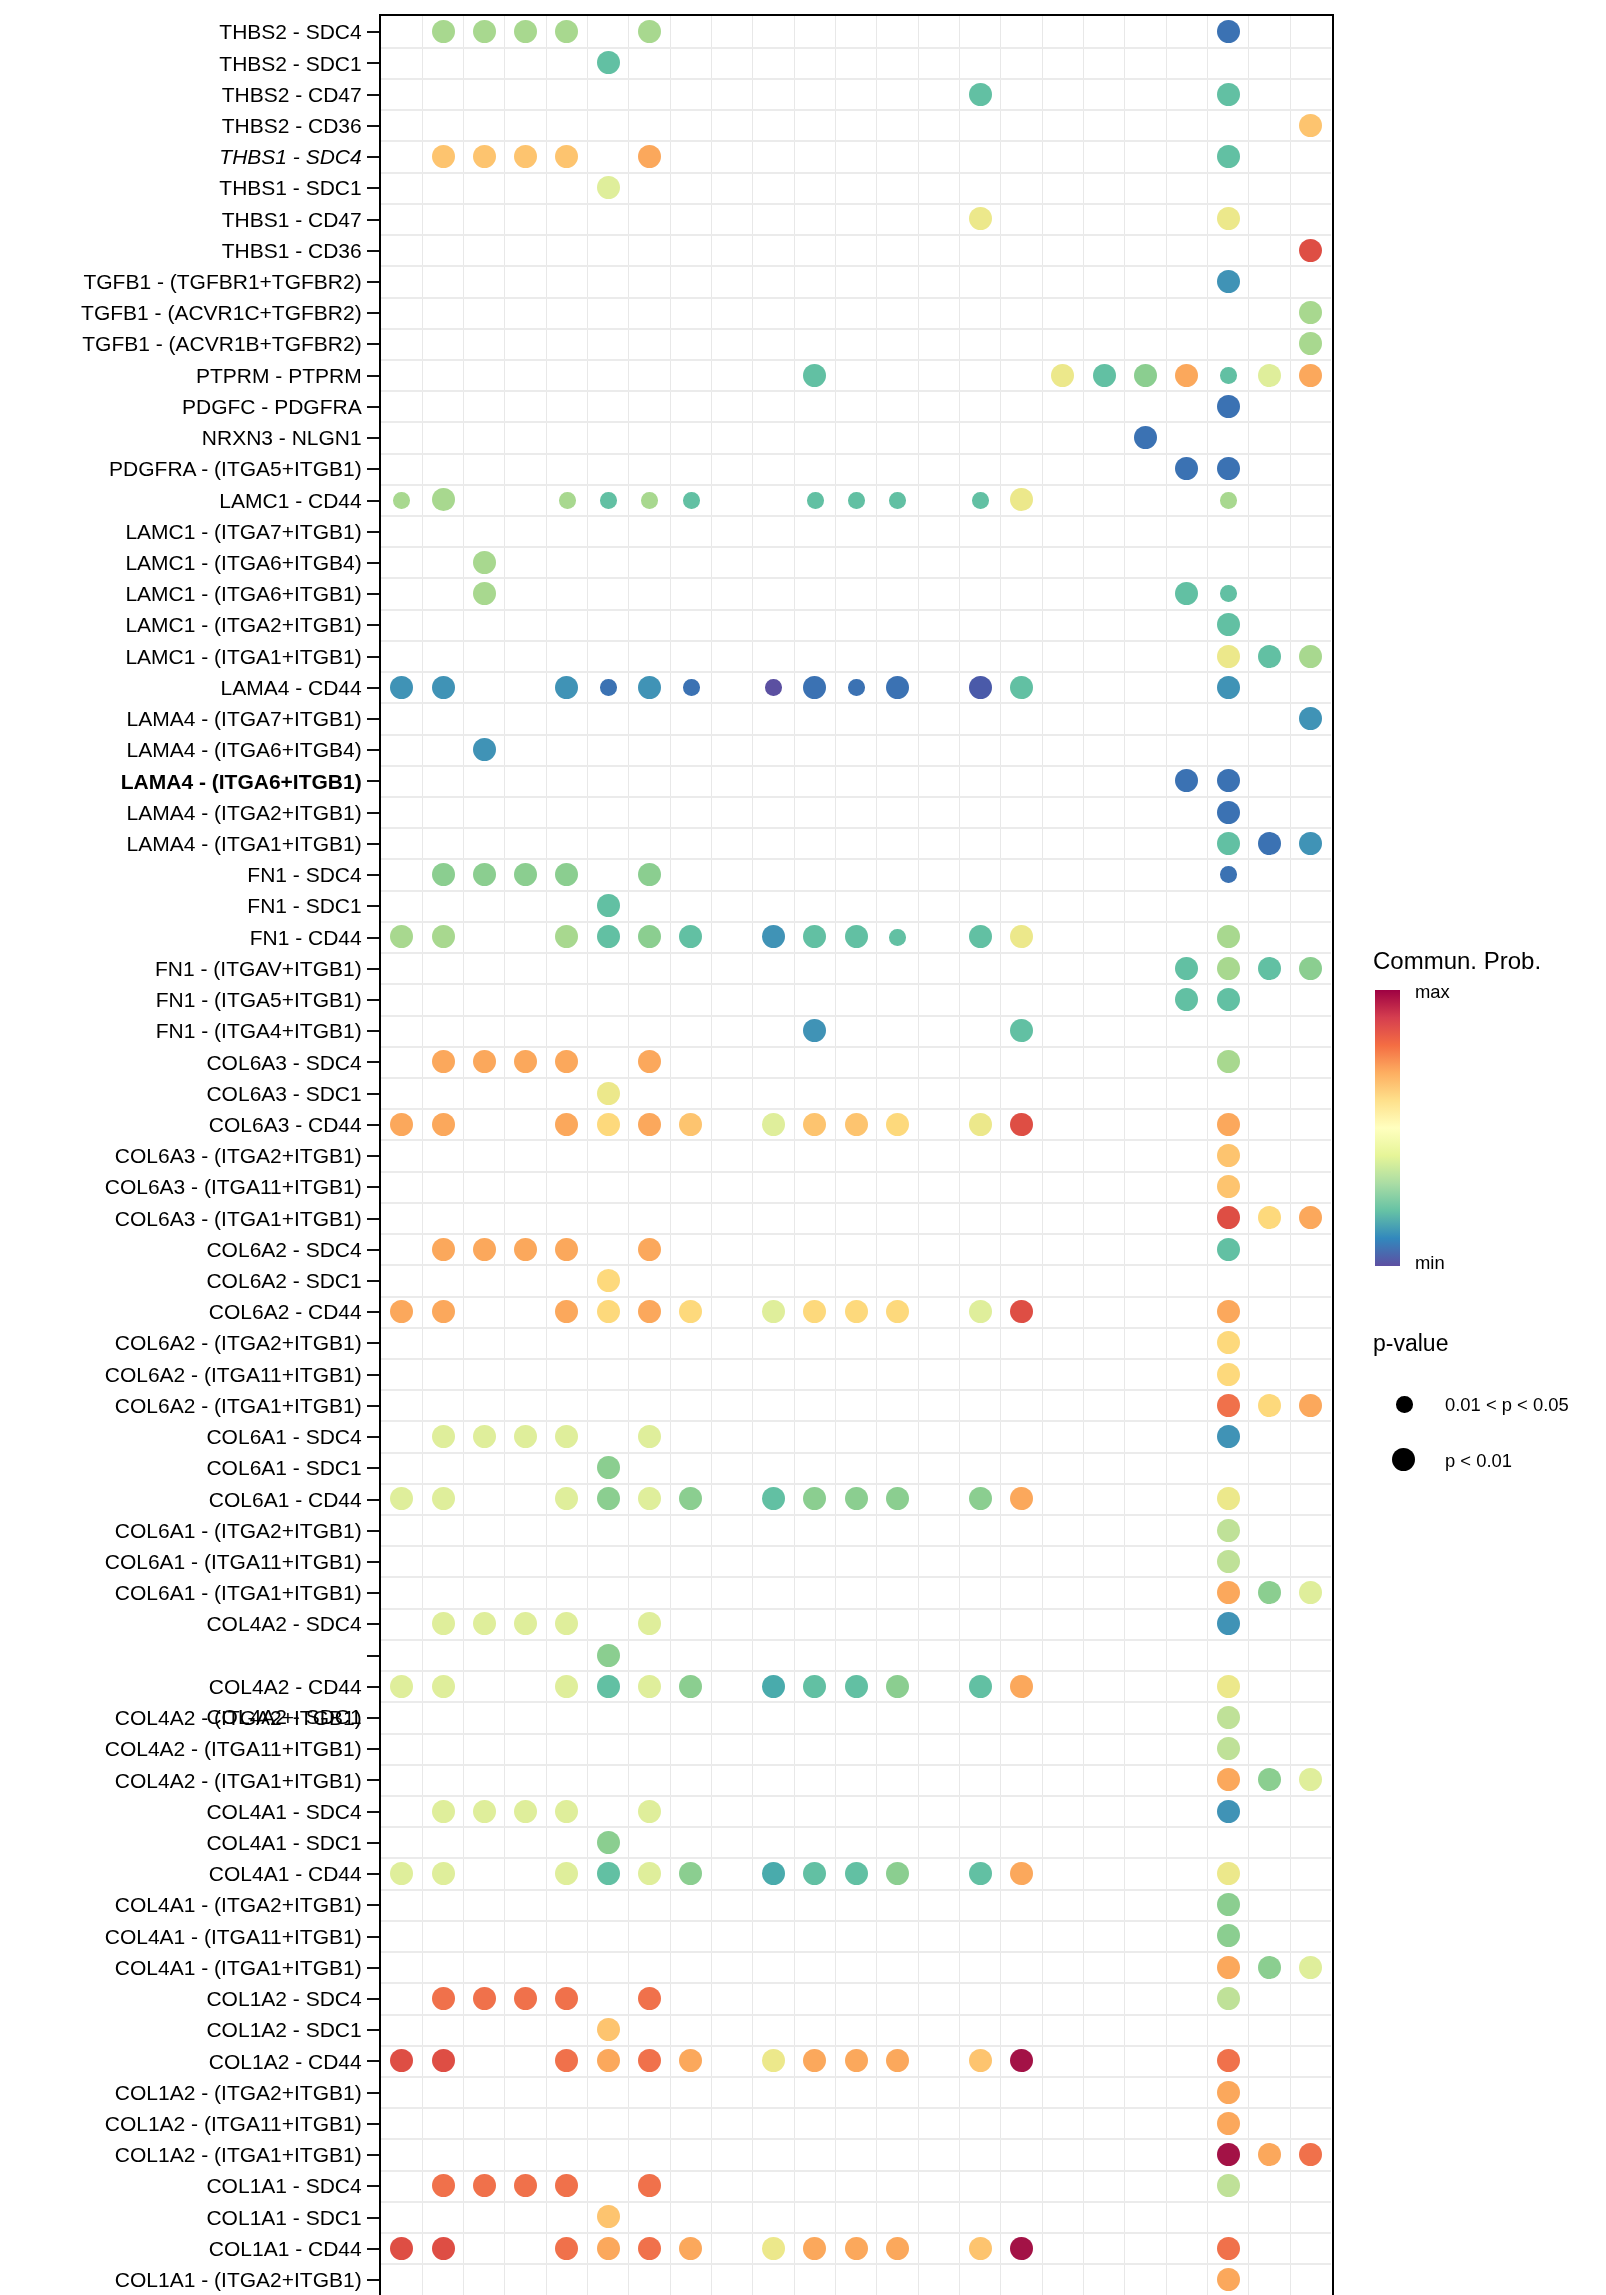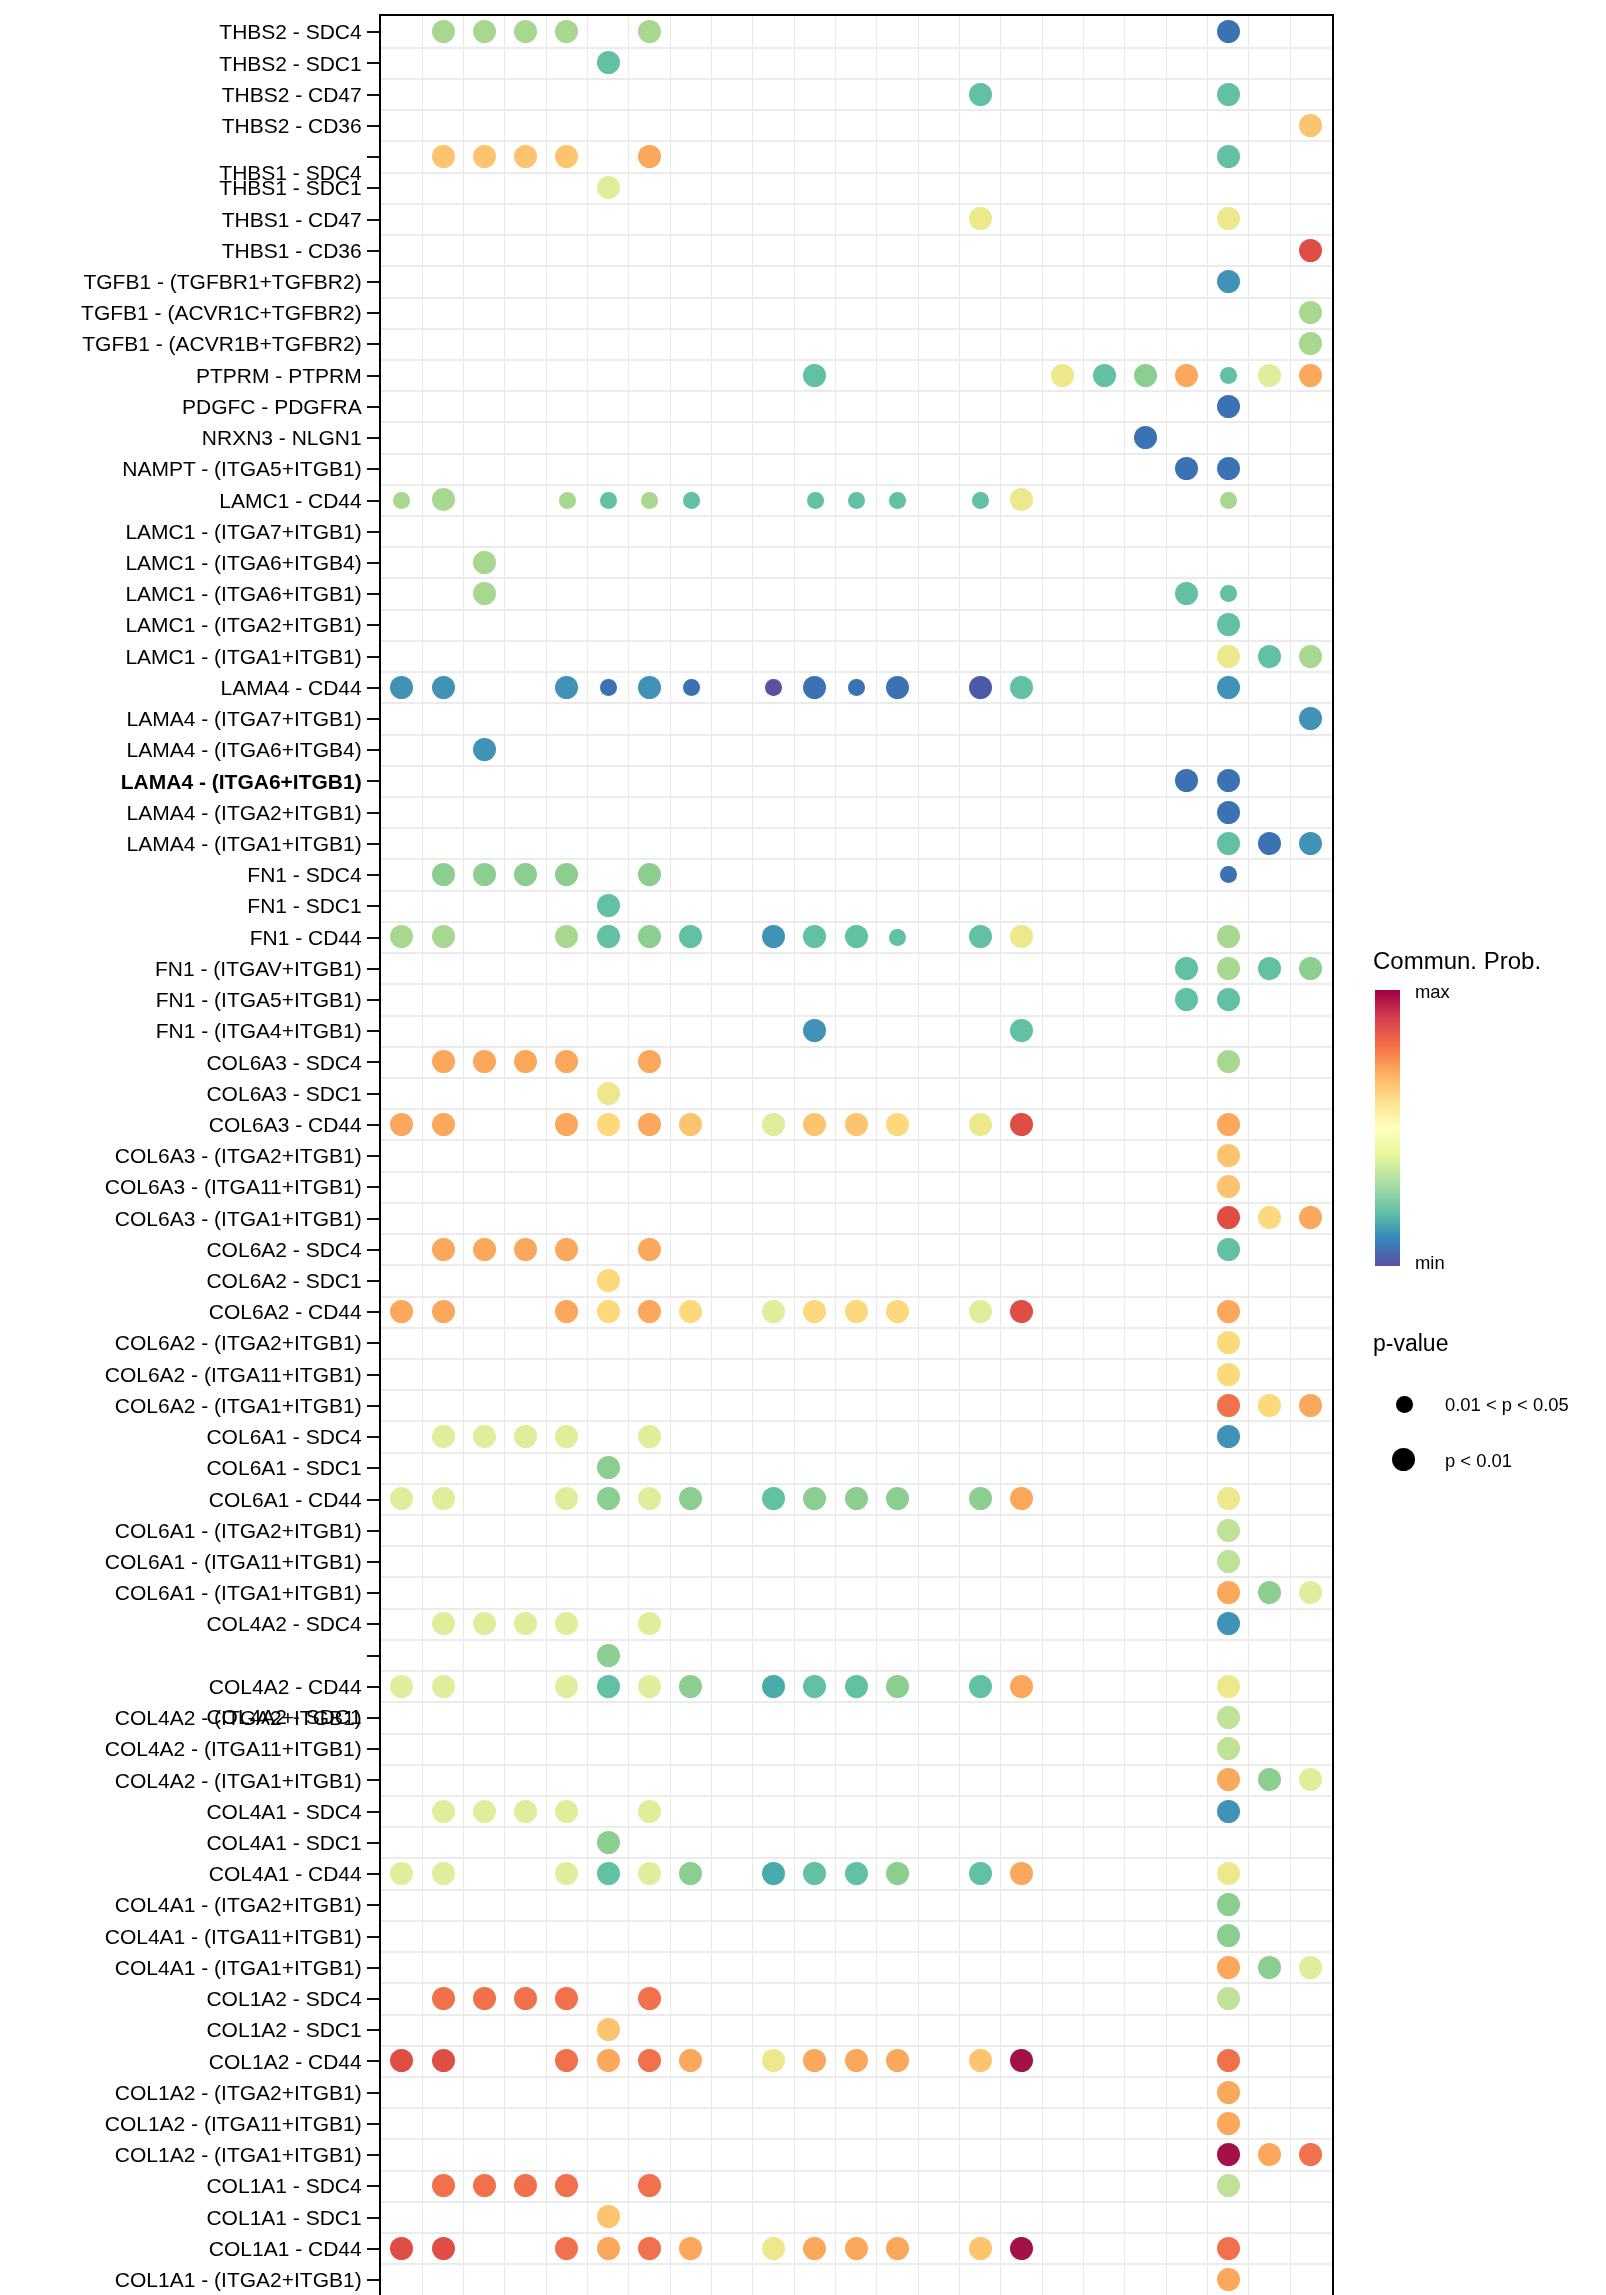--- a/index.html
+++ b/index.html
@@ -28,41 +28,41 @@
 <div id="page">
   <div id="y-axis">
       <div class="ylab" style="left: 3.7px; top: 19px;">THBS2 - SDC4</div>
       <div class="ytick" style="left: 367px; top: 31px;"></div>
       <div class="ylab" style="left: 3.7px; top: 51px;">THBS2 - SDC1</div>
       <div class="ytick" style="left: 367px; top: 62px;"></div>
       <div class="ylab" style="left: 3.7px; top: 82px;">THBS2 - CD47</div>
       <div class="ytick" style="left: 367px; top: 94px;"></div>
       <div class="ylab" style="left: 3.7px; top: 113px;">THBS2 - CD36</div>
       <div class="ytick" style="left: 367px; top: 125px;"></div>
-      <div class="ylab" style="left: 3.7px; top: 160px;">THBS1 - SDC4</div>
+      <div class="ylab" style="left: 3.7px; top: 144px; font-style: italic;">THBS1 - SDC4</div>
       <div class="ytick" style="left: 367px; top: 156px;"></div>
       <div class="ylab" style="left: 3.7px; top: 175px;">THBS1 - SDC1</div>
       <div class="ytick" style="left: 367px; top: 187px;"></div>
       <div class="ylab" style="left: 3.7px; top: 207px;">THBS1 - CD47</div>
       <div class="ytick" style="left: 367px; top: 219px;"></div>
       <div class="ylab" style="left: 3.7px; top: 238px;">THBS1 - CD36</div>
       <div class="ytick" style="left: 367px; top: 250px;"></div>
       <div class="ylab" style="left: 3.7px; top: 269px;">TGFB1 - (TGFBR1+TGFBR2)</div>
       <div class="ytick" style="left: 367px; top: 281px;"></div>
       <div class="ylab" style="left: 3.7px; top: 300px;">TGFB1 - (ACVR1C+TGFBR2)</div>
       <div class="ytick" style="left: 367px; top: 312px;"></div>
       <div class="ylab" style="left: 3.7px; top: 331px;">TGFB1 - (ACVR1B+TGFBR2)</div>
       <div class="ytick" style="left: 367px; top: 343px;"></div>
       <div class="ylab" style="left: 3.7px; top: 363px;">PTPRM - PTPRM</div>
       <div class="ytick" style="left: 367px; top: 375px;"></div>
       <div class="ylab" style="left: 3.7px; top: 394px;">PDGFC - PDGFRA</div>
       <div class="ytick" style="left: 367px; top: 406px;"></div>
       <div class="ylab" style="left: 3.7px; top: 425px;">NRXN3 - NLGN1</div>
       <div class="ytick" style="left: 367px; top: 437px;"></div>
-      <div class="ylab" style="left: 3.7px; top: 456px;">NAMPT - (ITGA5+ITGB1)</div>
+      <div class="ylab" style="left: 3.7px; top: 456px;">PDGFRA - (ITGA5+ITGB1)</div>
       <div class="ytick" style="left: 367px; top: 468px;"></div>
       <div class="ylab" style="left: 3.7px; top: 488px;">LAMC1 - CD44</div>
       <div class="ytick" style="left: 367px; top: 500px;"></div>
       <div class="ylab" style="left: 3.7px; top: 519px;">LAMC1 - (ITGA7+ITGB1)</div>
       <div class="ytick" style="left: 367px; top: 531px;"></div>
       <div class="ylab" style="left: 3.7px; top: 550px;">LAMC1 - (ITGA6+ITGB4)</div>
       <div class="ytick" style="left: 367px; top: 562px;"></div>
       <div class="ylab" style="left: 3.7px; top: 581px;">LAMC1 - (ITGA6+ITGB1)</div>
       <div class="ytick" style="left: 367px; top: 593px;"></div>
       <div class="ylab" style="left: 3.7px; top: 612px;">LAMC1 - (ITGA2+ITGB1)</div>

